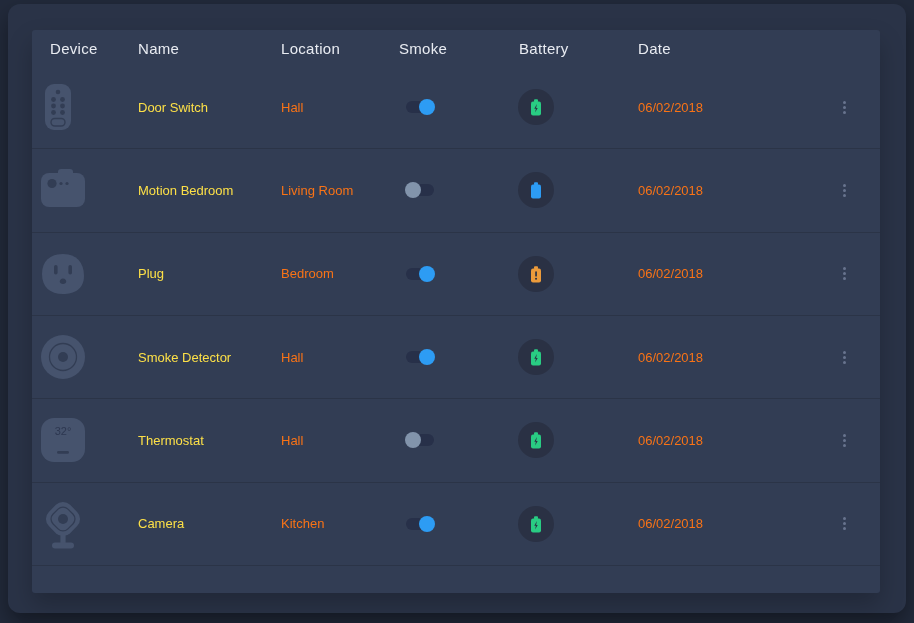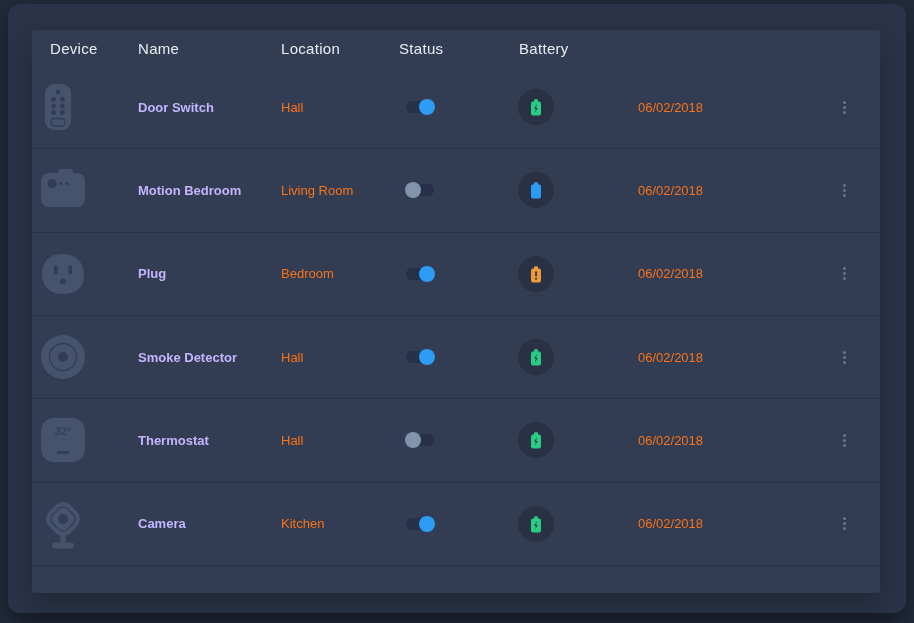--- a/index.html
+++ b/index.html
@@ -18,21 +18,21 @@
   .trow + .trow { border-top:1px solid #2b3447; }
   .cell { display:flex; align-items:center; }
   .c-device { width:106px; padding-left:8px; }
   .thead .c-device { padding-left:18px; }
   .c-name { width:143px; }
   .c-loc { width:118px; }
   .c-status { width:120px; }
   .c-batt { width:119px; }
   .c-date { flex:1; }
   .c-actions { width:56px; }
-  .trow .c-name { color:#c4b5fd; font-size:13px;font-weight:bold; }
+  .trow .c-name { color:#fde047; font-size:13px; }
   .trow .c-loc, .trow .c-date { color:#f97316; font-size:13px; }
   .dev-icon { display:inline-flex; }
   
   .toggle { position:relative; width:32px; height:16px; display:inline-block;
     margin-left:6px; cursor:pointer; }
   .toggle .track { position:absolute; left:1px; top:2px; width:28px; height:12px;
     border-radius:6px; background:#273049; }
   .toggle .knob { position:absolute; top:0; width:16px; height:16px; border-radius:50%; }
   .toggle.on  .knob { left:14px; background:#2d9cf4; }
   .toggle.off .knob { left:0; background:#8294ab; }
@@ -48,22 +48,23 @@
 </head>
 <body>
 
 <div class="window">
   <div class="card">
 
     <div class="thead">
       <div class="cell c-device">Device</div>
       <div class="cell c-name">Name</div>
       <div class="cell c-loc">Location</div>
-      <div class="cell c-status">Status</div>
+      <div class="cell c-status">Smoke</div>
       <div class="cell c-batt">Battery</div>
+      <div class="cell c-date">Date</div>
       <div class="cell c-actions"></div>
     </div>
 
     <div class="tbody">
 
       <div class="trow">
         <div class="cell c-device">
           <span class="dev-icon">
             <svg width="36" height="50" viewBox="0 0 36 50">
               <rect x="5" y="2" width="26" height="46" rx="9" fill="#46536d"></rect>

